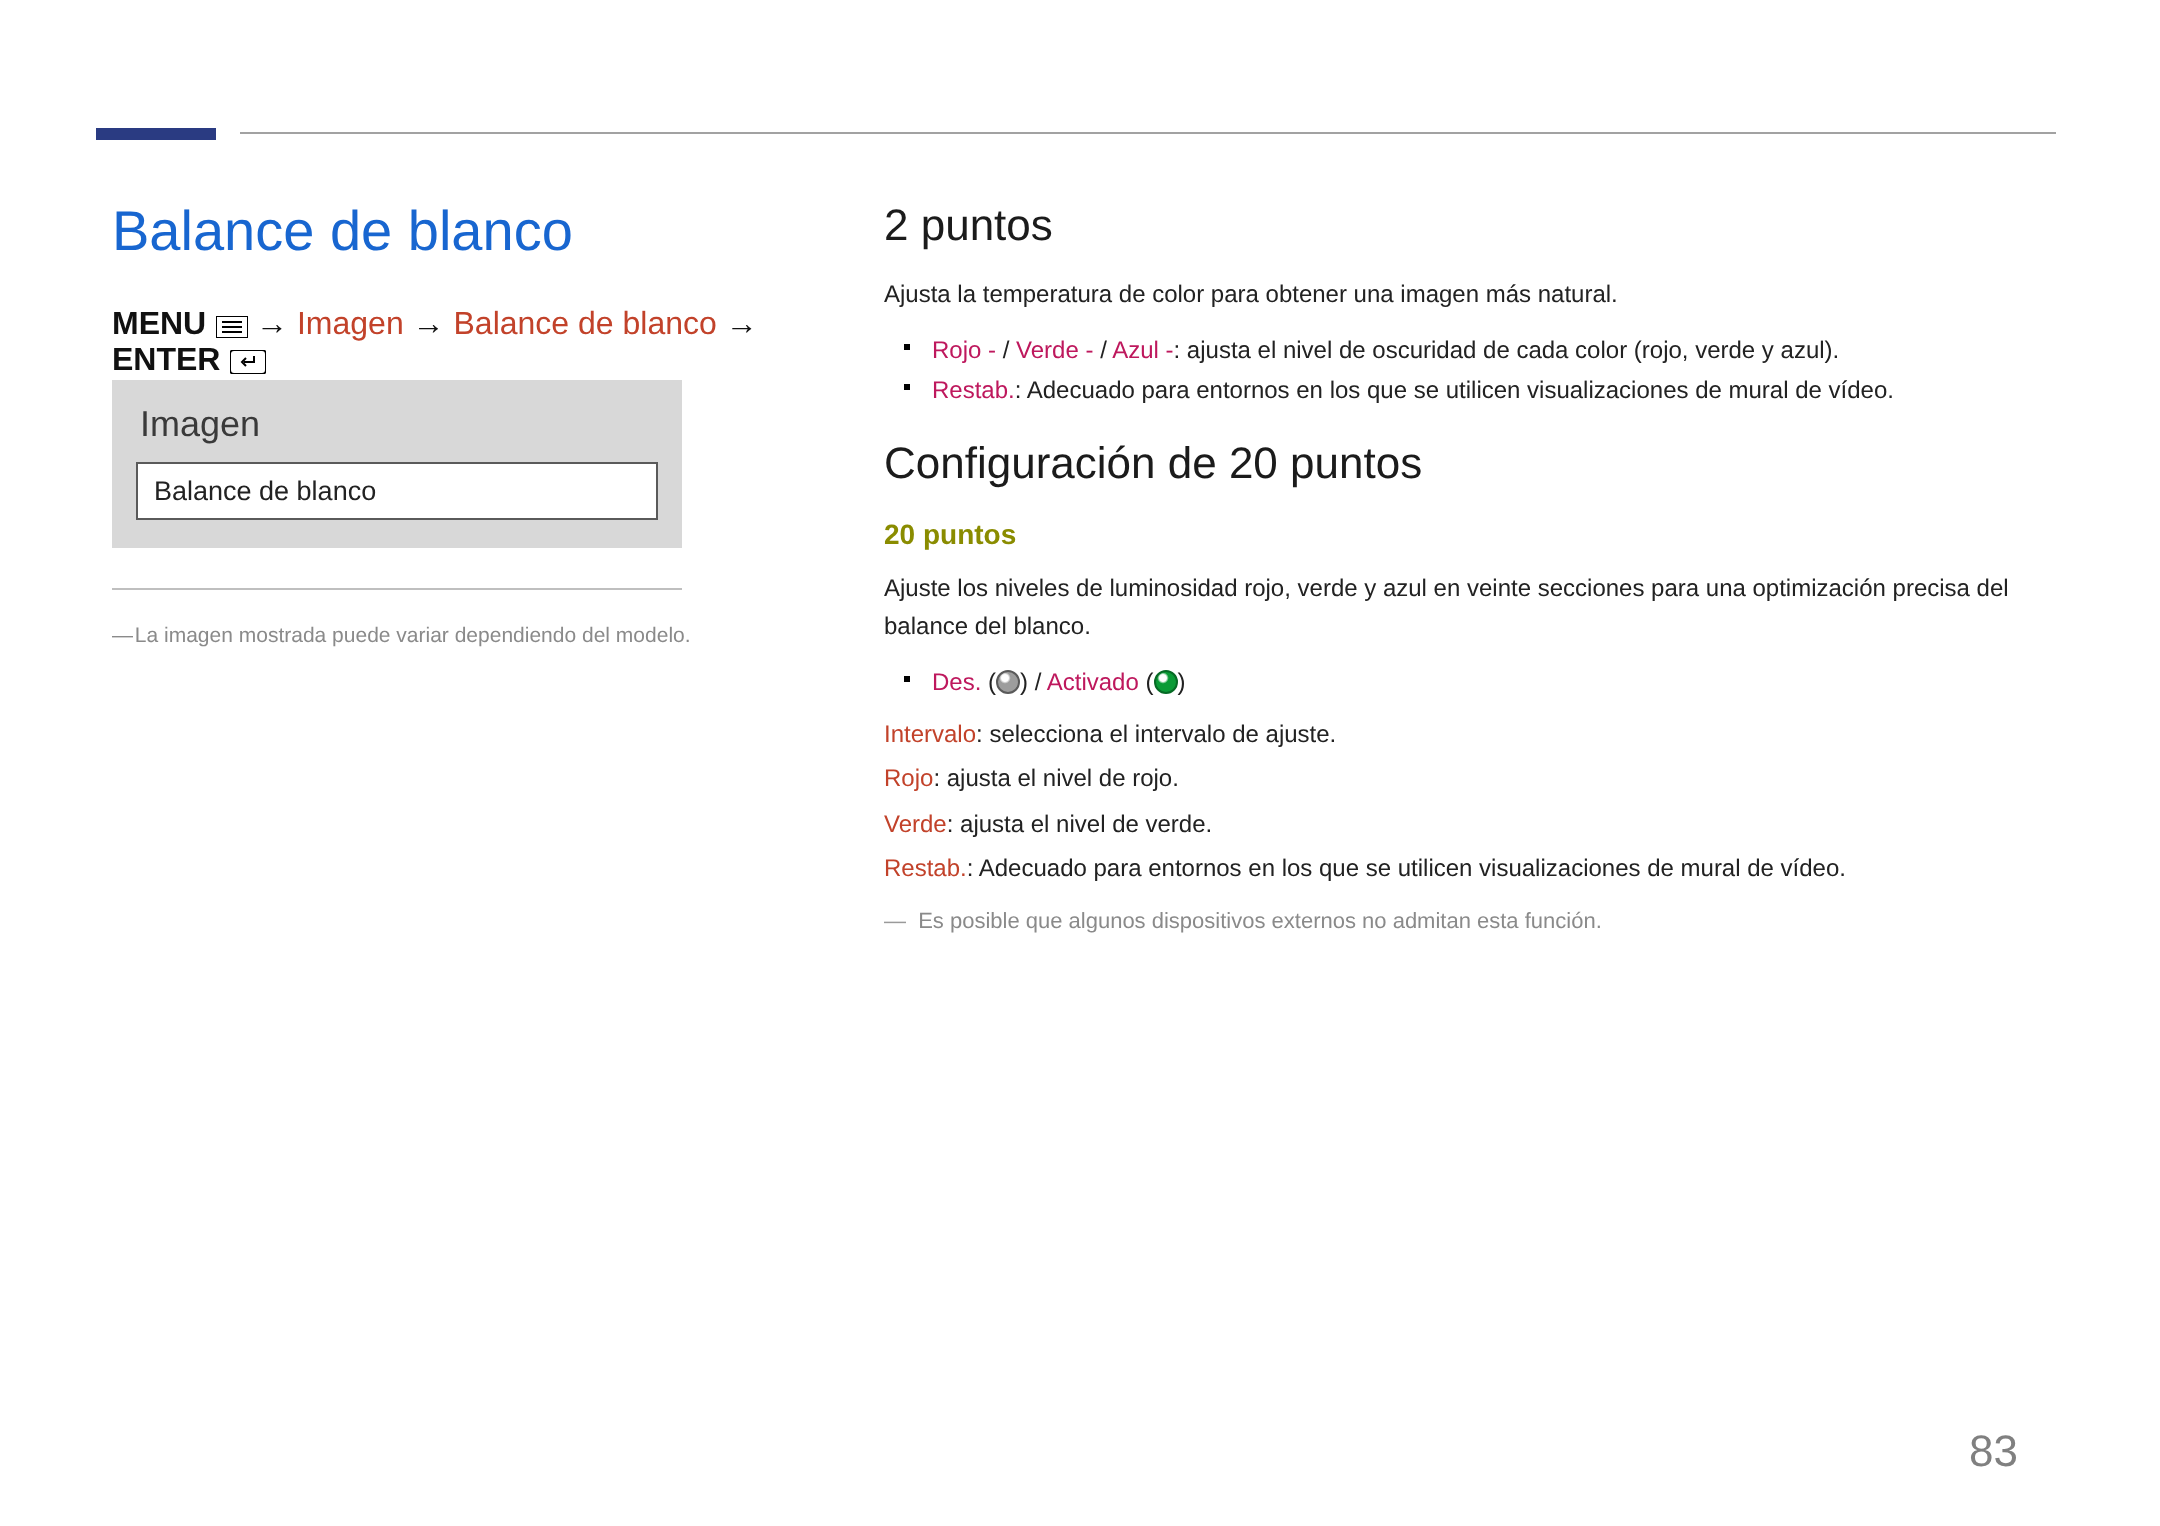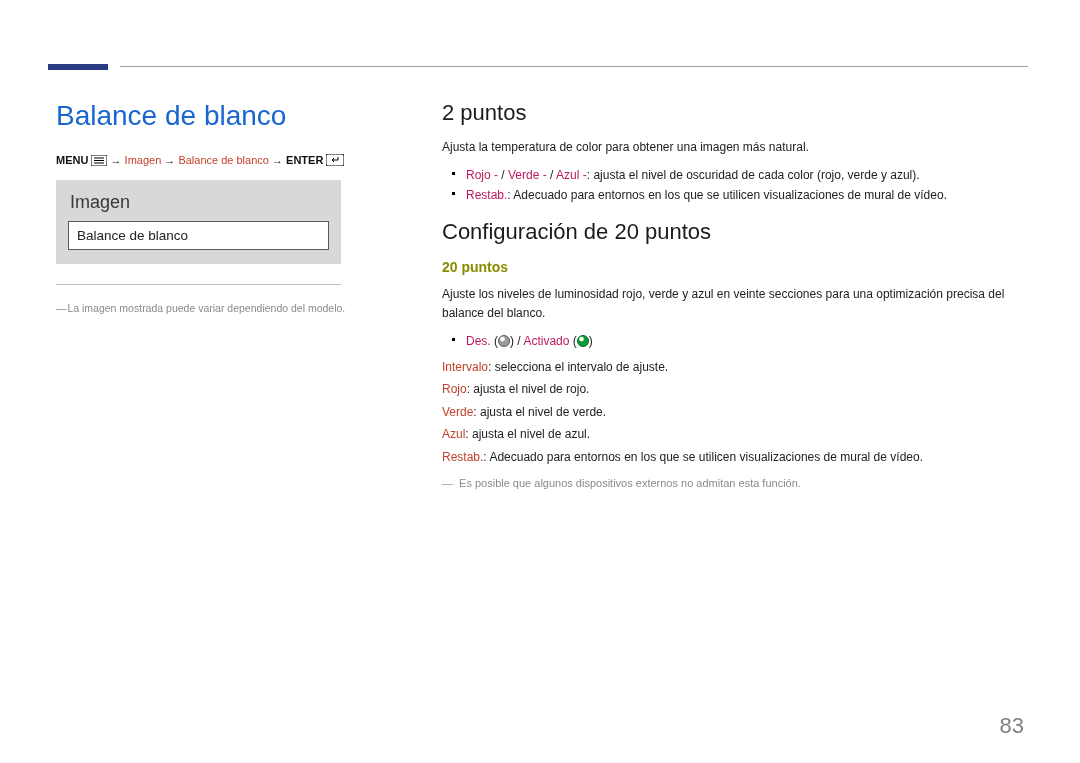--- a/index.html
+++ b/index.html
@@ -45,22 +45,21 @@
   }
 
   
   h1.title {
     margin: 0 0 22px 0;
     font-size: 28px;
     font-weight: 400;
     color: #1866d0;
   }
   .navpath {
-    font-size: 11px;
-    margin-bottom: 14px;
+    font-size: 16px;
   }
   .navpath b { font-weight: 700; }
   .navpath .sep { color: #111; }
   .navpath .orange { color: #c2422a; }
   .menu-icon, .enter-icon {
     display: inline-block;
     vertical-align: -2px;
   }
   .menu-icon svg, .enter-icon svg { display: block; }
 
@@ -154,21 +153,21 @@
   .foot-divider { margin-top: 10px; font-size: 11px; color: #8a8a8a; }
   .foot-divider::before {
     content: "―";
     color: #9a9a9a;
     margin-right: 4px;
     letter-spacing: -1px;
   }
 
   .page-number {
     position: absolute;
-    right: 56px;
+    right: 71px;
     bottom: 24px;
     font-size: 22px;
     color: #808080;
     font-weight: 400;
   }
 
   .gap-lg { }
 </style>
 </head>
 <body>
@@ -236,21 +235,20 @@
 
       <ul class="bullets" style="margin-bottom:6px">
         <li>
           <span class="kw">Des.</span><span> (</span><span class="toggle-dot dot-off"></span><span>)</span><span> / </span><span class="kw">Activado</span><span> (</span><span class="toggle-dot dot-on"></span><span>)</span>
         </li>
       </ul>
 
       <div class="kv-line"><span class="kv-key">Intervalo</span><span>: </span><span>selecciona el intervalo de ajuste.</span></div>
       <div class="kv-line"><span class="kv-key">Rojo</span><span>: </span><span>ajusta el nivel de rojo.</span></div>
       <div class="kv-line"><span class="kv-key">Verde</span><span>: </span><span>ajusta el nivel de verde.</span></div>
-      <div class="kv-line"><span class="kv-key">Azul</span><span>: </span><span>ajusta el nivel de azul.</span></div>
       <div class="kv-line"><span class="kv-key">Restab.</span><span>: </span><span>Adecuado para entornos en los que se utilicen visualizaciones de mural de vídeo.</span></div>
 
       <div class="foot-divider">
         <span>Es posible que algunos dispositivos externos no admitan esta función.</span>
       </div>
     </div>
   </div>
 
   <div class="page-number">83</div>
 </div>

